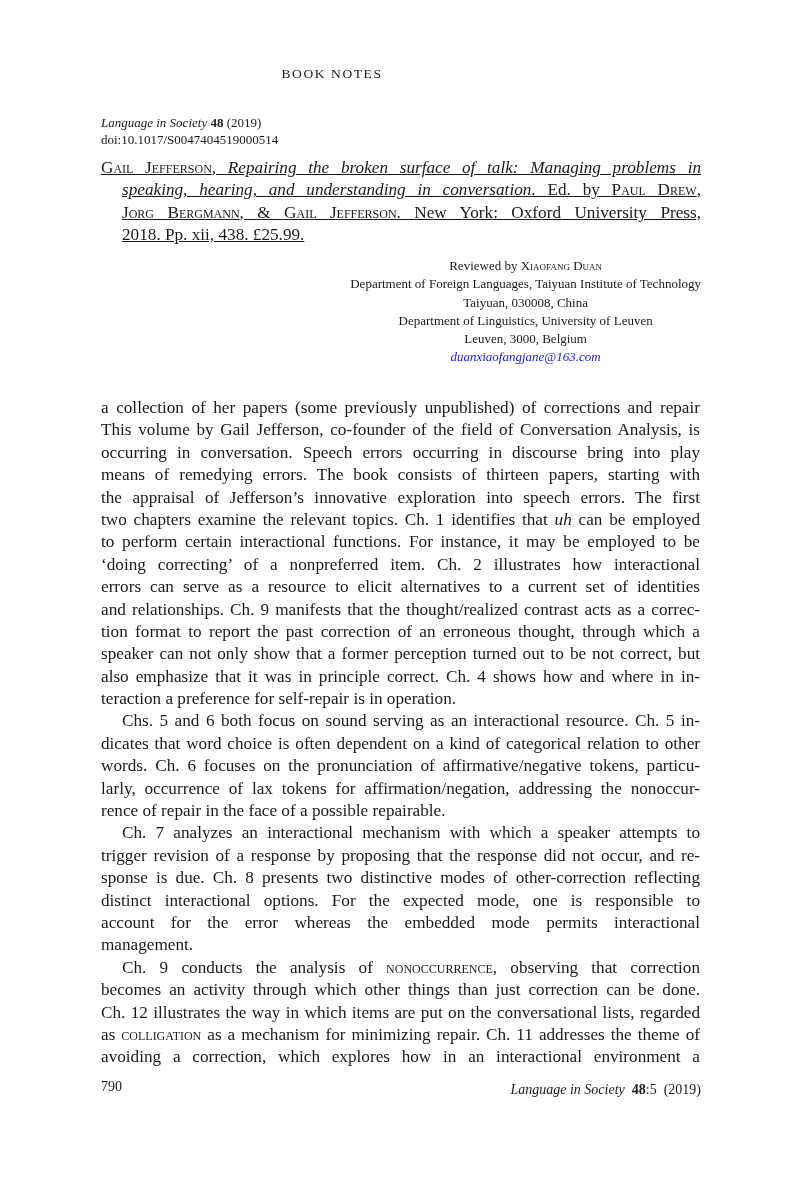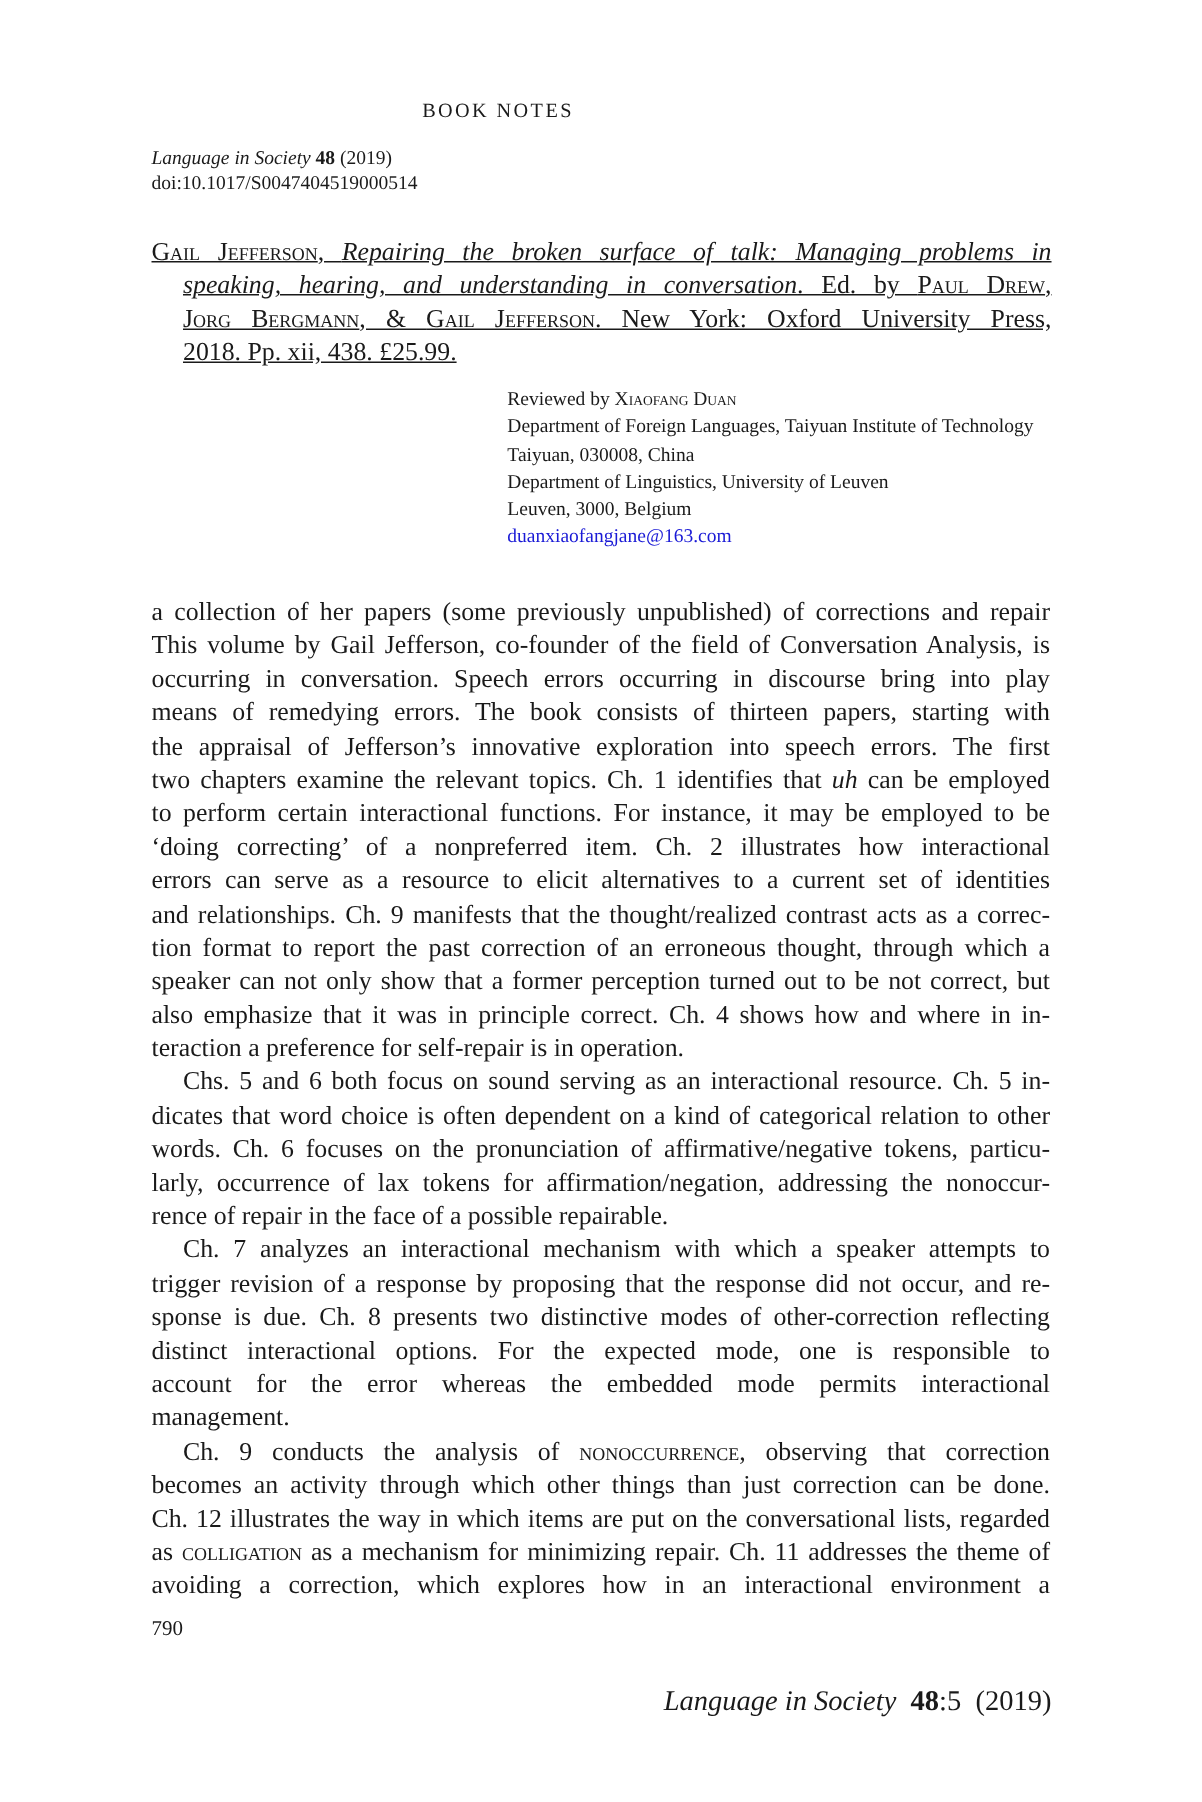--- a/index.html
+++ b/index.html
@@ -1,37 +1,37 @@
 <!DOCTYPE html>
 <html><head>
 <meta charset="utf-8">
 <style>
   html, body { margin: 0; padding: 0; background: #ffffff; }
   body { width: 801px; height: 1201px; position: relative; overflow: hidden;
          font-family: "Liberation Serif", "DejaVu Serif", serif; color: #1a1a1a; }
   .abs { position: absolute; }
   .running-head { left: 0; width: 664px; top: 66px; text-align: center;
                   font-size: 13.5px; letter-spacing: 1.6px; }
-  .meta { left: 101px; top: 96px; font-size: 13px; line-height: 17px; }
+  .meta { left: 101px; top: 114px; font-size: 13px; line-height: 17px; }
   .meta b { font-weight: bold; }
   .citation { left: 101px; top: 157px; width: 600px; font-size: 17.2px; line-height: 22.4px;
               text-align: justify; }
   .citation .line { display: block; text-align: justify; text-align-last: justify; text-decoration: underline; }
   .citation .line.indent { padding-left: 21px; }
   .citation .line.last { text-align-last: left; }
   .sc { font-variant: small-caps; }
-  .reviewer { right: 112px; top: 257px; text-align: left; font-size: 13px; line-height: 18.3px; }
+  .reviewer { right: 100px; top: 257px; text-align: center; font-size: 13px; line-height: 18.3px; }
   .reviewer .it { }
-  .reviewer .email { color: #1a1ad6; }
+  .reviewer .email { color: #1a1ad6; font-style: italic; }
   .body-text { left: 101px; top: 397px; width: 599px; font-size: 17.2px; line-height: 22.4px; }
   .body-text .line { display: block; white-space: nowrap; text-align: justify; text-align-last: justify; height: 22.4px; }
   .body-text .line.last { text-align-last: left; }
   .body-text .line.indent { padding-left: 21px; }
   .footer-left { left: 101px; top: 1079px; font-size: 14px; }
-  .footer-right { right: 100px; top: 1082px; font-size: 19px; margin-top: 42px; }
+  .footer-right { right: 100px; top: 1082px; font-size: 14px; }
   .footer-right .it { font-style: italic; }
   .footer-right b { font-weight: bold; }
 </style>
 </head>
 <body>
 
 <div class="abs running-head">BOOK NOTES</div>
 
 <div class="abs meta">
   <div><i>Language in Society</i> <b>48</b> <span>(2019)</span></div>

